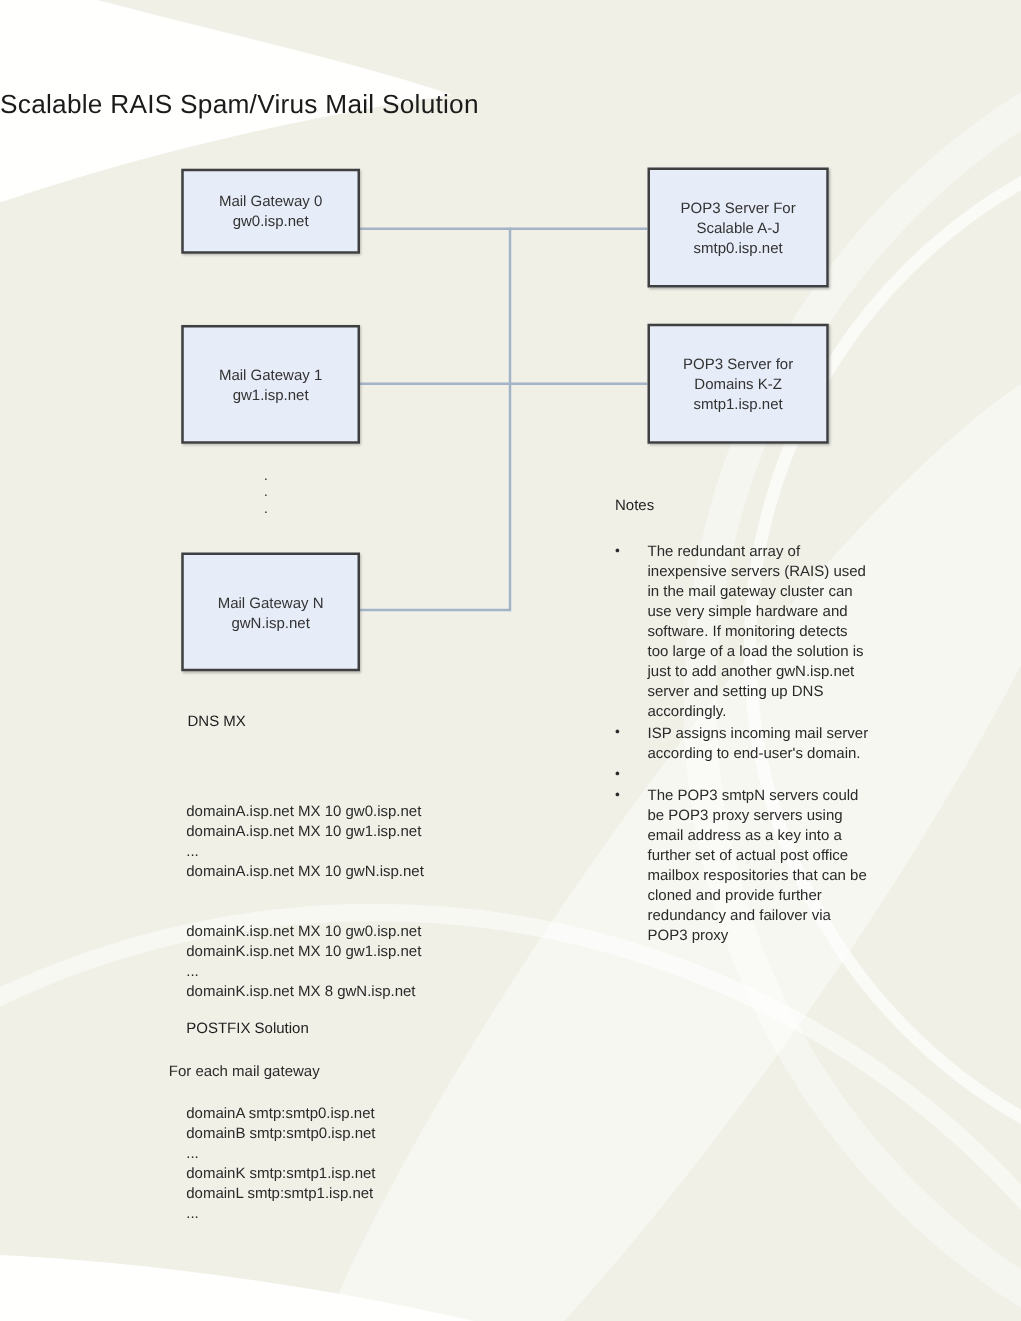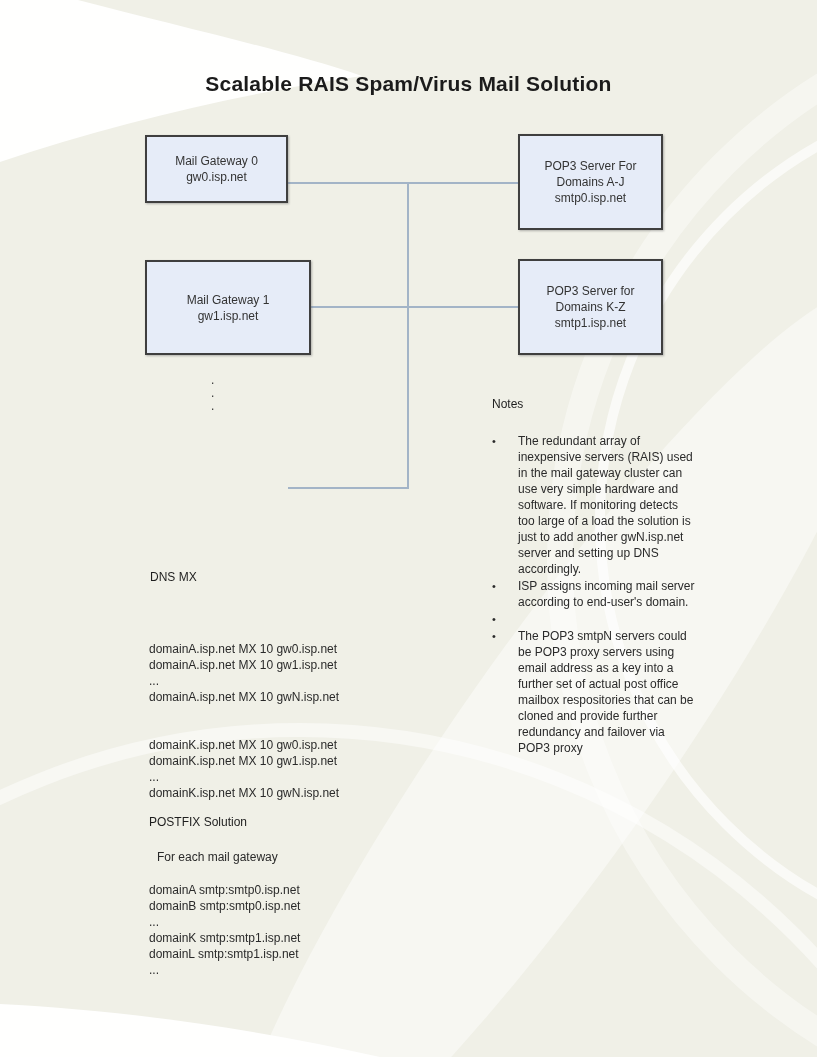--- a/index.html
+++ b/index.html
@@ -4,54 +4,54 @@
 <style>
   html,body{margin:0;padding:0;}
   body{font-family:"Liberation Sans", sans-serif; background:#ffffff;}
   .slide{
     position:relative; width:817px; height:1057px;
     background:#f0f0e7; overflow:hidden; color:#2a2a2a;
   }
   .bg{position:absolute; left:0; top:0; z-index:0;}
   .title{
     position:absolute; left:0; top:72px; width:817px;
-    margin:0; text-align:center; font-size:21px; font-weight:700;
+    margin:0; text-align:left; font-size:21px; font-weight:400;
     color:#1b1b1b; letter-spacing:0.2px; z-index:2;
   }
   .node{
     position:absolute; box-sizing:border-box;
     background:#e6ecf8; border:2px solid #3f3f3f;
     box-shadow:1px 1px 2px rgba(100,100,100,0.45);
     display:flex; flex-direction:column; justify-content:center; align-items:center;
     font-size:12px; line-height:16px; color:#333333; text-align:center;
     z-index:3;
   }
   .gw0{left:145px; top:135px; width:143px; height:68px;}
-  .gw1{left:145px; top:260px; width:166px; height:95px;}
+  .gw1{left:145px; top:260px; width:143px; height:95px;}
   .gwn{left:145px; top:442px; width:143px; height:95px;}
   .pop0{left:518px; top:134px; width:145px; height:96px;}
   .pop1{left:518px; top:259px; width:145px; height:96px;}
   .connector{position:absolute; background:#a3b4c7; z-index:1;}
   .h1{left:288px; top:182px; width:230px; height:2px;}
   .h2{left:288px; top:306px; width:230px; height:2px;}
   .h3{left:288px; top:487px; width:120px; height:2px;}
   .v1{left:407px; top:182px; width:2px; height:307px;}
   .vdots{
     position:absolute; left:211px; top:374px;
     white-space:pre; font-size:12px; line-height:13px; color:#333333; z-index:2;
   }
   .heading{
     position:absolute; margin:0; font-size:12px; font-weight:400; color:#1e1e1e; z-index:2;
   }
   .dns-heading{left:150px; top:570px;}
   .postfix-heading{left:149px; top:815px;}
   .notes-heading{left:492px; top:397px;}
   .listing{position:absolute; font-size:12px; line-height:16px; color:#2a2a2a; z-index:2;}
   .dns-listing{left:149px; top:641px;}
-  .postfix-intro{left:157px; top:849px;text-align:center;}
+  .postfix-intro{left:135px; top:849px;text-align:center;}
   .postfix-listing{left:149px; top:882px;}
   .tline{min-height:16px; white-space:pre;}
   .notes-list{
     position:absolute; left:492px; top:433px; width:204px;
     font-size:12px; line-height:16px; color:#2a2a2a; z-index:2;
   }
   .bullet{display:flex; align-items:flex-start; margin:0 0 1px 0;}
   .bmark{width:26px; flex:0 0 26px; font-size:11px; line-height:16px;}
   .btext{flex:1 1 auto;}
 </style>
@@ -80,44 +80,48 @@
     <div>Mail Gateway 0</div>
     <div>gw0.isp.net</div>
   </div>
   <div class="node gw1">
     <div>Mail Gateway 1</div>
     <div>gw1.isp.net</div>
   </div>
   <div class="vdots">.
 .
 .</div>
+  <div class="node gwn">
+    <div>Mail Gateway N</div>
+    <div>gwN.isp.net</div>
+  </div>
 
   <div class="node pop0">
     <div>POP3 Server For</div>
-    <div>Domains A-J</div>
+    <div>Scalable A-J</div>
     <div>smtp0.isp.net</div>
   </div>
   <div class="node pop1">
     <div>POP3 Server for</div>
     <div>Domains K-Z</div>
     <div>smtp1.isp.net</div>
   </div>
 
   <h2 class="heading dns-heading">DNS MX</h2>
   <div class="listing dns-listing">
     <div class="tline">domainA.isp.net MX 10 gw0.isp.net</div>
     <div class="tline">domainA.isp.net MX 10 gw1.isp.net</div>
     <div class="tline">...</div>
     <div class="tline">domainA.isp.net MX 10 gwN.isp.net</div>
     <div class="tline"></div>
     <div class="tline"></div>
     <div class="tline">domainK.isp.net MX 10 gw0.isp.net</div>
     <div class="tline">domainK.isp.net MX 10 gw1.isp.net</div>
     <div class="tline">...</div>
-    <div class="tline">domainK.isp.net MX 10 gwN.isp.net</div>
+    <div class="tline">domainK.isp.net MX 8 gwN.isp.net</div>
   </div>
 
   <h2 class="heading postfix-heading">POSTFIX Solution</h2>
   <div class="listing postfix-intro">For each mail gateway</div>
   <div class="listing postfix-listing">
     <div class="tline">domainA smtp:smtp0.isp.net</div>
     <div class="tline">domainB smtp:smtp0.isp.net</div>
     <div class="tline">...</div>
     <div class="tline">domainK smtp:smtp1.isp.net</div>
     <div class="tline">domainL smtp:smtp1.isp.net</div>

